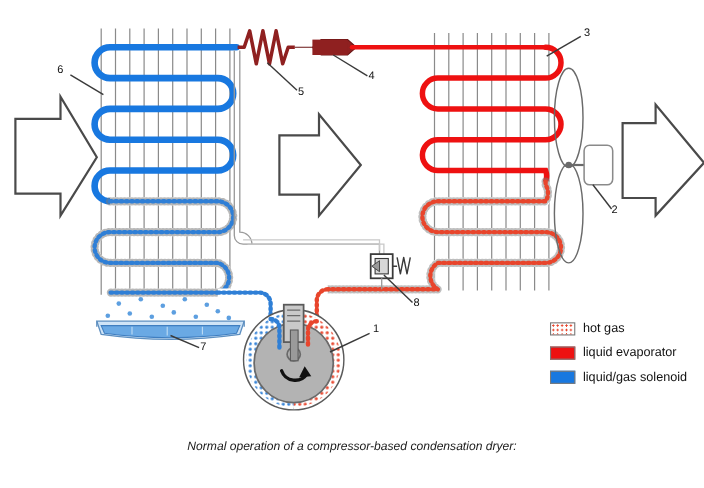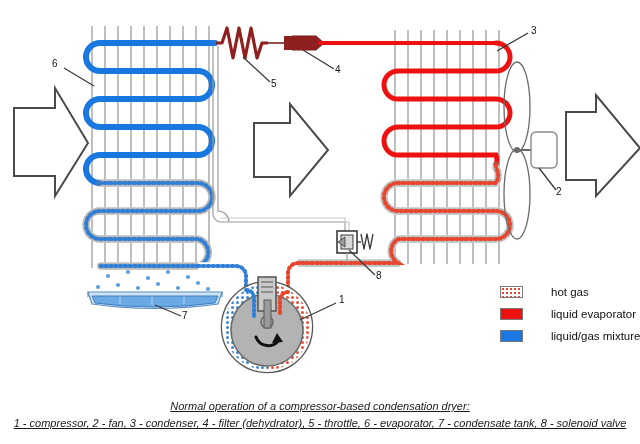--- a/index.html
+++ b/index.html
@@ -2,35 +2,35 @@
 <html><head>
 <meta charset="utf-8">
 <style>
   html,body{margin:0;padding:0;background:#ffffff;}
   body{width:640px;height:444px;position:relative;overflow:hidden;
        font-family:"Liberation Sans", sans-serif;color:#1a1a1a;}
   #stage{position:absolute;left:0;top:0;width:640px;height:444px;}
   svg.layer{position:absolute;left:0;top:0;width:640px;height:444px;overflow:visible;}
 
   .legend{position:absolute;left:500px;top:286px;width:140px;}
-  .legend-row{display:flex;align-items:flex-start;height:19px;margin-bottom:3px;gap:21px;}
+  .legend-row{display:flex;align-items:flex-end;height:19px;margin-bottom:3px;}
   .sw{width:23px;height:12px;border:1px solid #7a7a7a;margin-right:7px;box-sizing:border-box;flex:0 0 auto;}
   .sw-hot{background-color:#ffffff;
     background-image:radial-gradient(#e8452c 34%, transparent 36%);
     background-size:4px 4px;}
   .sw-gas{background-color:#ffffff;
     background-image:radial-gradient(#2f7fd6 34%, transparent 36%);
     background-size:4px 4px;}
   .sw-liqref{background:#ee1111;}
   .sw-liqmix{background:#1878e0;}
   .legend-label{font-size:11.5px;line-height:12px;color:#111;white-space:nowrap;}
 
   .caption{position:absolute;left:0;top:398px;width:640px;text-align:center;
            font-style:italic;font-size:11px;line-height:17px;color:#1a1a1a;}
-  .caption div{white-space:nowrap;text-decoration:underline;}
+  .caption div{white-space:nowrap;}
 
   .num{position:absolute;font-size:10px;color:#111;}
 </style>
 </head>
 <body>
 
 <div id="stage">
 
   <svg class="layer" viewBox="0 0 640 444">
     <defs>
@@ -226,22 +226,21 @@
     <div class="legend-row">
       <span class="sw sw-hot"></span>
       <span class="legend-label">hot gas</span>
     </div>
     <div class="legend-row">
       <span class="sw sw-liqref"></span>
       <span class="legend-label">liquid evaporator</span>
     </div>
     <div class="legend-row">
       <span class="sw sw-liqmix"></span>
-      <span class="legend-label">liquid/gas mixture</span>
+      <span class="legend-label">liquid/gas solenoid</span>
     </div>
   </div>
 
   <div class="caption">
     <div>Normal operation of a compressor-based condensation dryer:</div>
-    <div>1 - compressor, 2 - fan, 3 - condenser, 4 - filter (dehydrator), 5 - throttle, 6 - evaporator, 7 - condensate tank, 8 - solenoid valve</div>
   </div>
 
 </div>
 
 </body></html>

